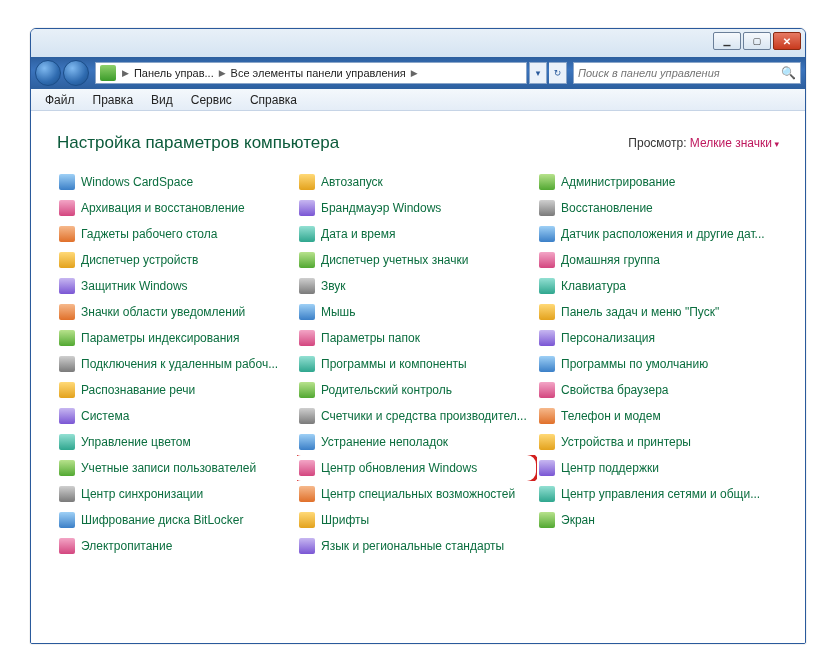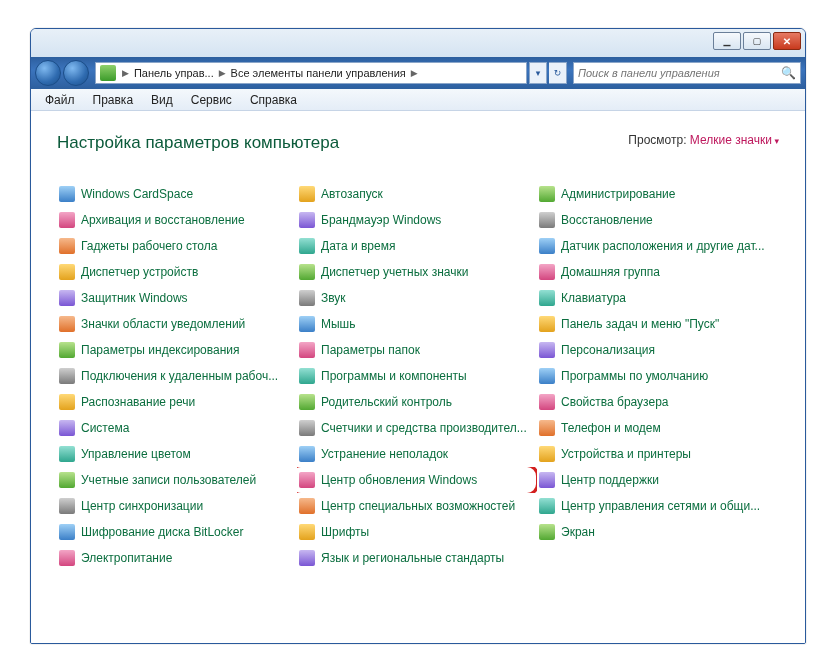--- a/index.html
+++ b/index.html
@@ -17,21 +17,21 @@
   .crumb-box .sep { color: #666; padding: 0 2px; font-size: 9px; }
   .crumb-box .cp-icon { width: 16px; height: 16px; background: linear-gradient(#8fd06b,#3b9b2a); border-radius: 2px; margin-right: 4px; flex: none; }
   .drop { width: 18px; height: 22px; background: #eaf1fa; border: 1px solid #8ba6c9; display: flex; align-items: center; justify-content: center; font-size: 9px; color: #2a5a9c; }
   .drop + .drop { border-left: none; }
   .search { width: 228px; height: 22px; background: #fff; border: 1px solid #8ba6c9; display: flex; align-items: center; padding: 0 4px; margin-left: 4px; }
   .search input { border: none; outline: none; font-size: 11px; font-style: italic; color: #888; flex: 1; background: transparent; }
   .search .mag { color: #3b74bd; font-size: 12px; }
   .menubar { height: 22px; background: linear-gradient(#f4f8fc,#e4edf7); border-bottom: 1px solid #c6d4e6; display: flex; align-items: center; padding-left: 6px; gap: 2px; }
   .menubar span { padding: 2px 8px; font-size: 12px; color: #222; }
   .content { flex: 1; background: #fff; padding: 22px 26px 10px 26px; overflow: hidden; position: relative; }
-  .heading-row { display: flex; justify-content: space-between; align-items: flex-start; margin-bottom: 28px; }
+  .heading-row { display: flex; justify-content: space-between; align-items: center; margin-bottom: 16px; }
   .heading { font-size: 17px; color: #0b5a3a; }
   .view-sel { font-size: 12px; color: #333; }
   .view-link { color: #be185d; cursor: pointer; }
   .view-link::after { content: " ▾"; font-size: 9px; }
   .grid { display: grid; grid-template-columns: 240px 240px 240px; column-gap: 0; row-gap: 0; }
   .item { display: flex; align-items: center; height: 26px; padding: 0 2px; color: #0b6e3f; font-size: 12px; cursor: pointer; white-space: nowrap; overflow: hidden; text-overflow: ellipsis; }
   .item .ico { width: 16px; height: 16px; margin-right: 6px; flex: none; border-radius: 2px; display: inline-block; }
   .item.highlight { position: relative; }
   .item.highlight::before { content: ""; position: absolute; left: -8px; right: -2px; top: -3px; bottom: -3px; border: 3px solid #d3201f; border-radius: 12px; pointer-events: none; }
   

